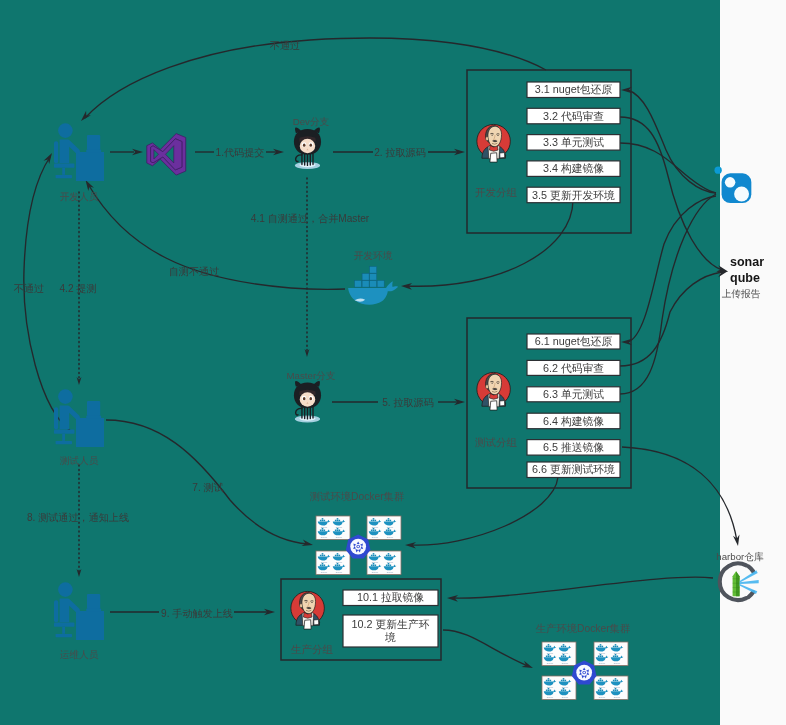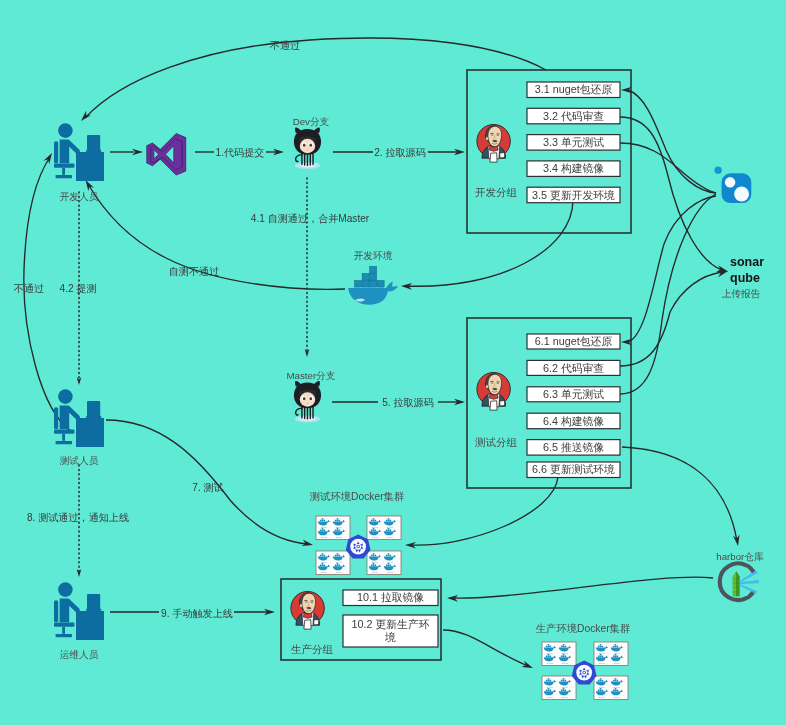--- a/index.html
+++ b/index.html
@@ -1,17 +1,17 @@
 <!DOCTYPE html>
 <html><head>
 <meta charset="utf-8">
 <style>
   html,body{margin:0;padding:0;background:#fafafa;}
   body{width:786px;height:725px;font-family:"Liberation Sans",sans-serif;overflow:hidden;}
-  #root{position:relative;width:786px;height:725px;background:#5eead4;}
+  #root{position:relative;width:720px;height:725px;background:#0f766e;}
   svg#stage{display:block;position:absolute;left:0;top:0;}
   .edge{fill:none;stroke:#25282c;stroke-width:1.35;}
   .edge-dot{fill:none;stroke:#25282c;stroke-width:1.55;stroke-dasharray:1 3.4;stroke-linecap:round;}
   .ah{fill:#25282c;stroke:none;}
   .grpbox{fill:none;stroke:#25282c;stroke-width:1.5;}
   .taskbox{fill:#ffffff;stroke:#2c2f33;stroke-width:1.2;}
   text{font-family:"Liberation Sans",sans-serif;}
   .tasktxt{font-size:10.8px;fill:#3c3c3c;text-anchor:middle;}
   .edgetxt{font-size:10.1px;fill:#3a3a3a;text-anchor:middle;}
   .nodetxt{font-size:9.7px;fill:#4a4a4a;text-anchor:middle;}

